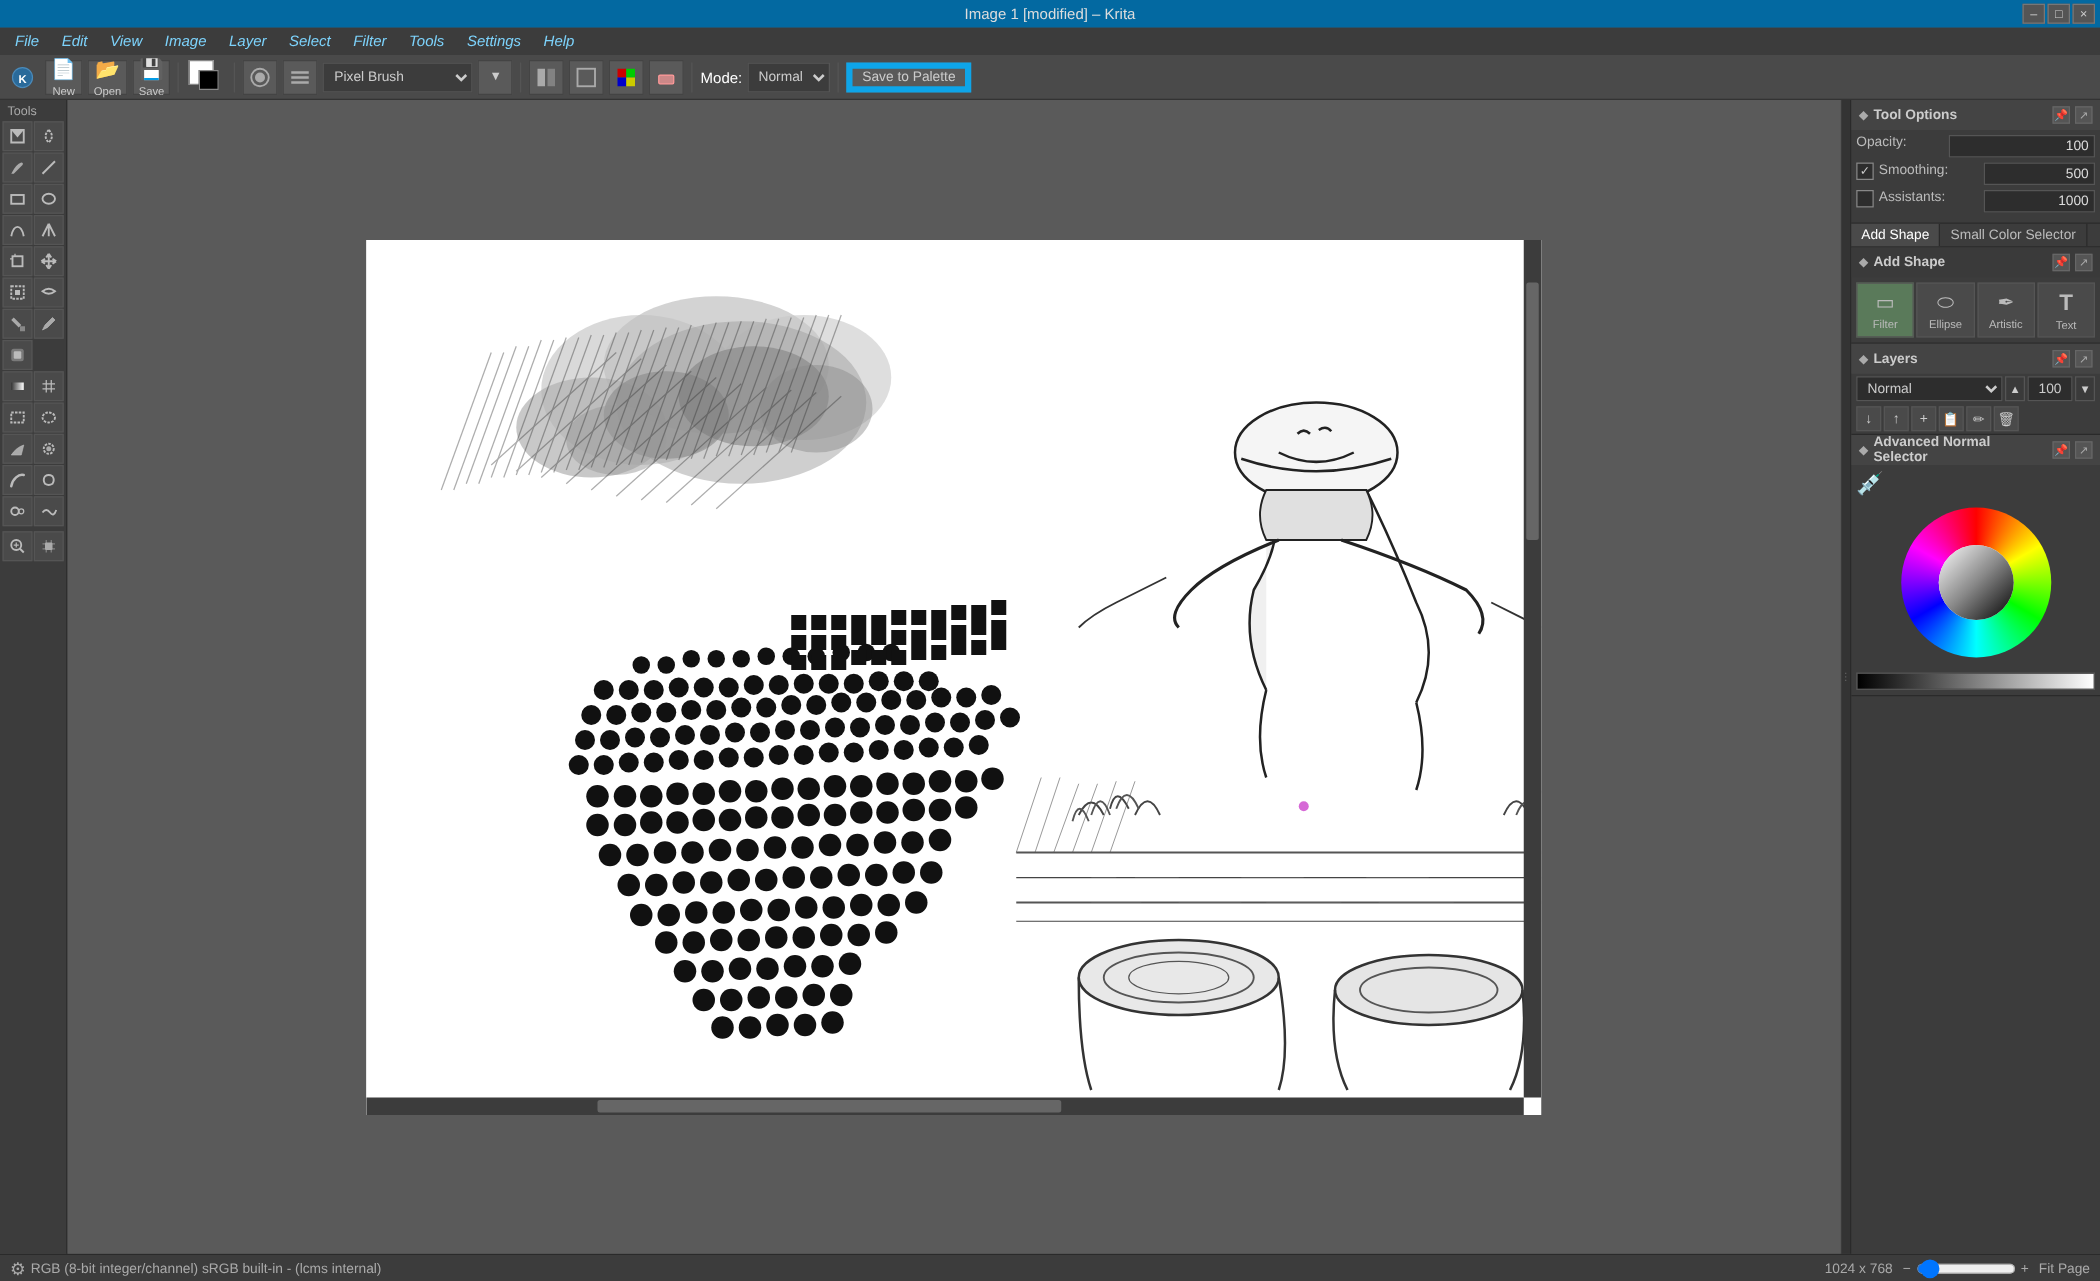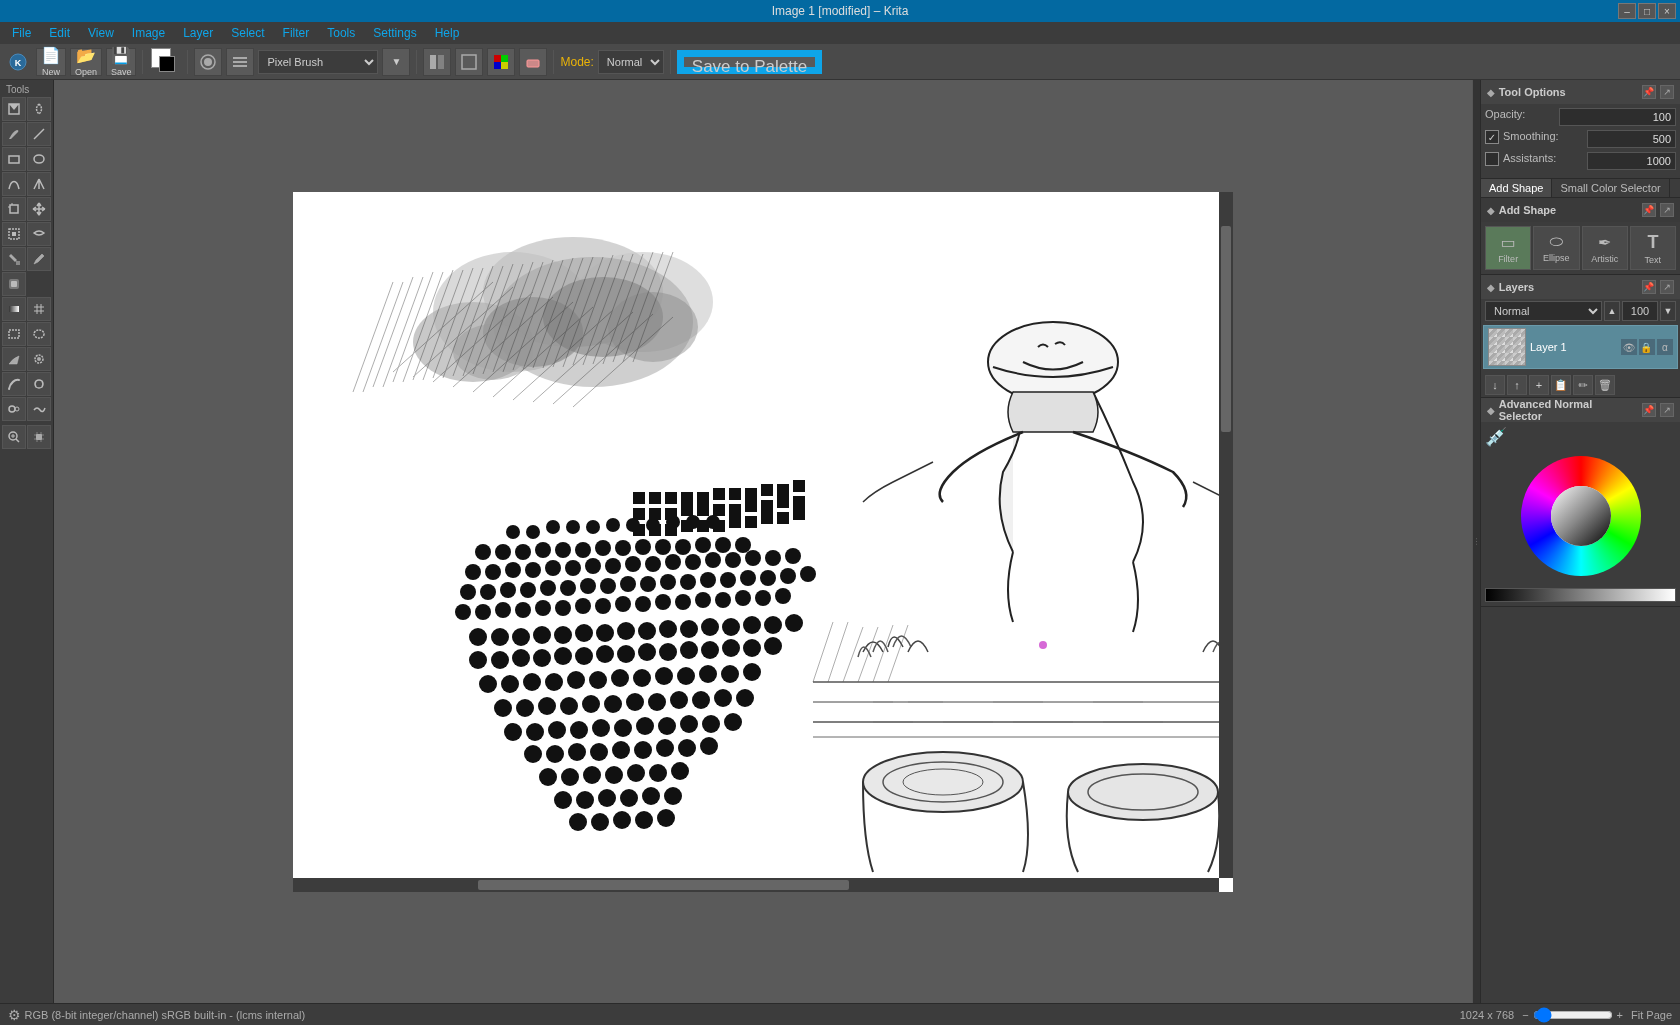--- a/index.html
+++ b/index.html
@@ -12,46 +12,46 @@
       position: relative; user-select: none;
     }
     #titlebar-controls { position: absolute; right: 4px; display: flex; gap: 2px; }
     .title-btn { width: 18px; height: 16px; background: #555; border: 1px solid #777; color: #ccc; font-size: 10px; display: flex; align-items: center; justify-content: center; cursor: pointer; }
 
     
     #menubar {
       width: 100%; height: 22px; background: #3c3c3c;
       display: flex; align-items: center; padding: 0 4px; gap: 2px;
     }
-    .menu-item { padding: 2px 8px; color: #0ea5e9; cursor: pointer; font-size: 12px; }
+    .menu-item { padding: 2px 8px; color: #7dd3fc; cursor: pointer; font-size: 12px; font-style: italic; }
 
     
     #toolbar {
       width: 100%; height: 36px; background: #4a4a4a;
       display: flex; align-items: center; padding: 0 4px; gap: 4px;
       border-bottom: 1px solid #333;
     }
     .tool-btn { 
       min-width: 28px; height: 28px; background: #5a5a5a; border: 1px solid #444;
       color: #ccc; font-size: 10px; display: flex; align-items: center; justify-content: center;
       cursor: pointer; padding: 0 4px; gap: 2px;
     }
     .toolbar-sep { width: 1px; height: 24px; background: #555; margin: 0 2px; }
     .brush-select {
       height: 24px; background: #3c3c3c; border: 1px solid #555; color: #ccc;
       font-size: 11px; padding: 0 4px; min-width: 120px;
     }
-    .mode-label { color: #eab308; font-size: 12px; }
+    .mode-label { color: #ffffff; font-size: 12px; }
     .mode-select {
       height: 24px; background: #3c3c3c; border: 1px solid #555; color: #ccc;
       font-size: 11px; padding: 0 4px;
     }
     .save-palette-btn {
-      height: 24px; background: #5a5a5a; border: 7px solid #0ea5e9; color: #ccc;
-      font-size: 17px; padding: 0 8px; cursor: pointer;
+      height: 24px; background: #5a5a5a; border: 5px solid #0ea5e9; color: #ccc;
+      font-size: 11px; padding: 0 8px; cursor: pointer;
     }
     .color-swatch-fg { width: 20px; height: 20px; background: #fff; border: 1px solid #888; }
     .color-swatches { position: relative; width: 32px; height: 32px; }
 
     
     #main-layout {
       display: flex; width: 100%; height: calc(1025px - 22px - 22px - 36px - 22px);
     }
 
     
@@ -945,35 +945,20 @@
         <div class="panel-pin">↗</div>
       </div>
       <div class="layers-controls">
         <select class="layer-mode">
           <option>Normal</option>
         </select>
         <div style="width:16px;height:20px;background:#3a3a3a;border:1px solid #555;display:flex;align-items:center;justify-content:center;font-size:9px;color:#ccc;cursor:pointer;">▲</div>
         <input class="layer-opacity" type="text" value="100" style="">
         <div style="width:16px;height:20px;background:#3a3a3a;border:1px solid #555;display:flex;align-items:center;justify-content:center;font-size:9px;color:#ccc;cursor:pointer;">▼</div>
       </div>
-      <div class="layers-list">
-        <div class="layer-item">
-          <div class="layer-thumb">
-            <div class="layer-thumb-img" style="background: linear-gradient(135deg, #ccc 25%, #aaa 25%, #aaa 50%, #bbb 50%, #bbb 75%, #ddd 75%); background-size: 8px 8px;"></div>
-          </div>
-          <div class="layer-info">
-            <div class="layer-name">Layer 1</div>
-          </div>
-          <div class="layer-icons">
-            <div class="layer-icon-btn">👁</div>
-            <div class="layer-icon-btn">🔒</div>
-            <div class="layer-icon-btn">α</div>
-          </div>
-        </div>
-      </div>
       <div class="layer-actions">
         <div class="layer-action-btn">↓</div>
         <div class="layer-action-btn">↑</div>
         <div class="layer-action-btn">+</div>
         <div class="layer-action-btn">📋</div>
         <div class="layer-action-btn">✏</div>
         <div class="layer-action-btn">🗑</div>
       </div>
     </div>
 

